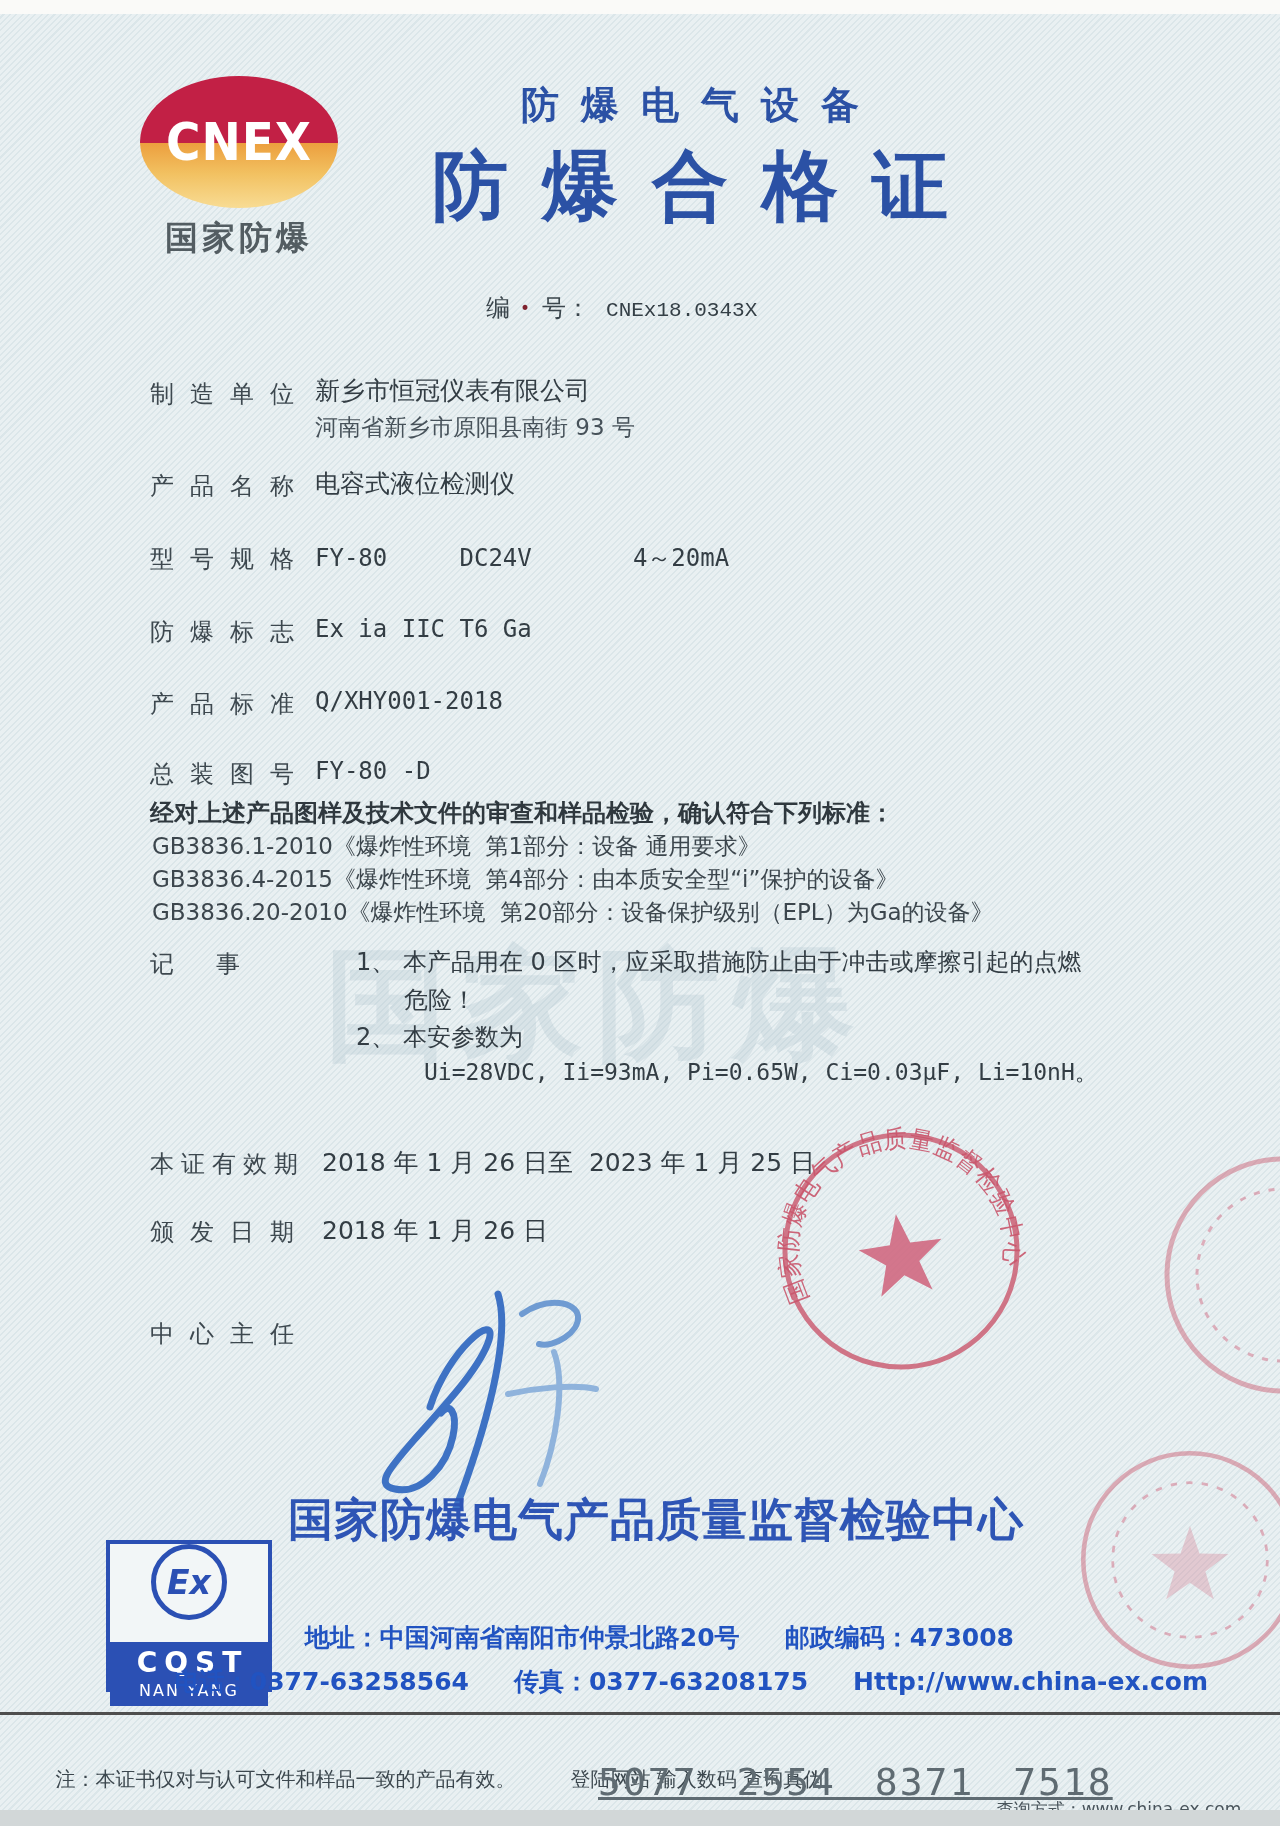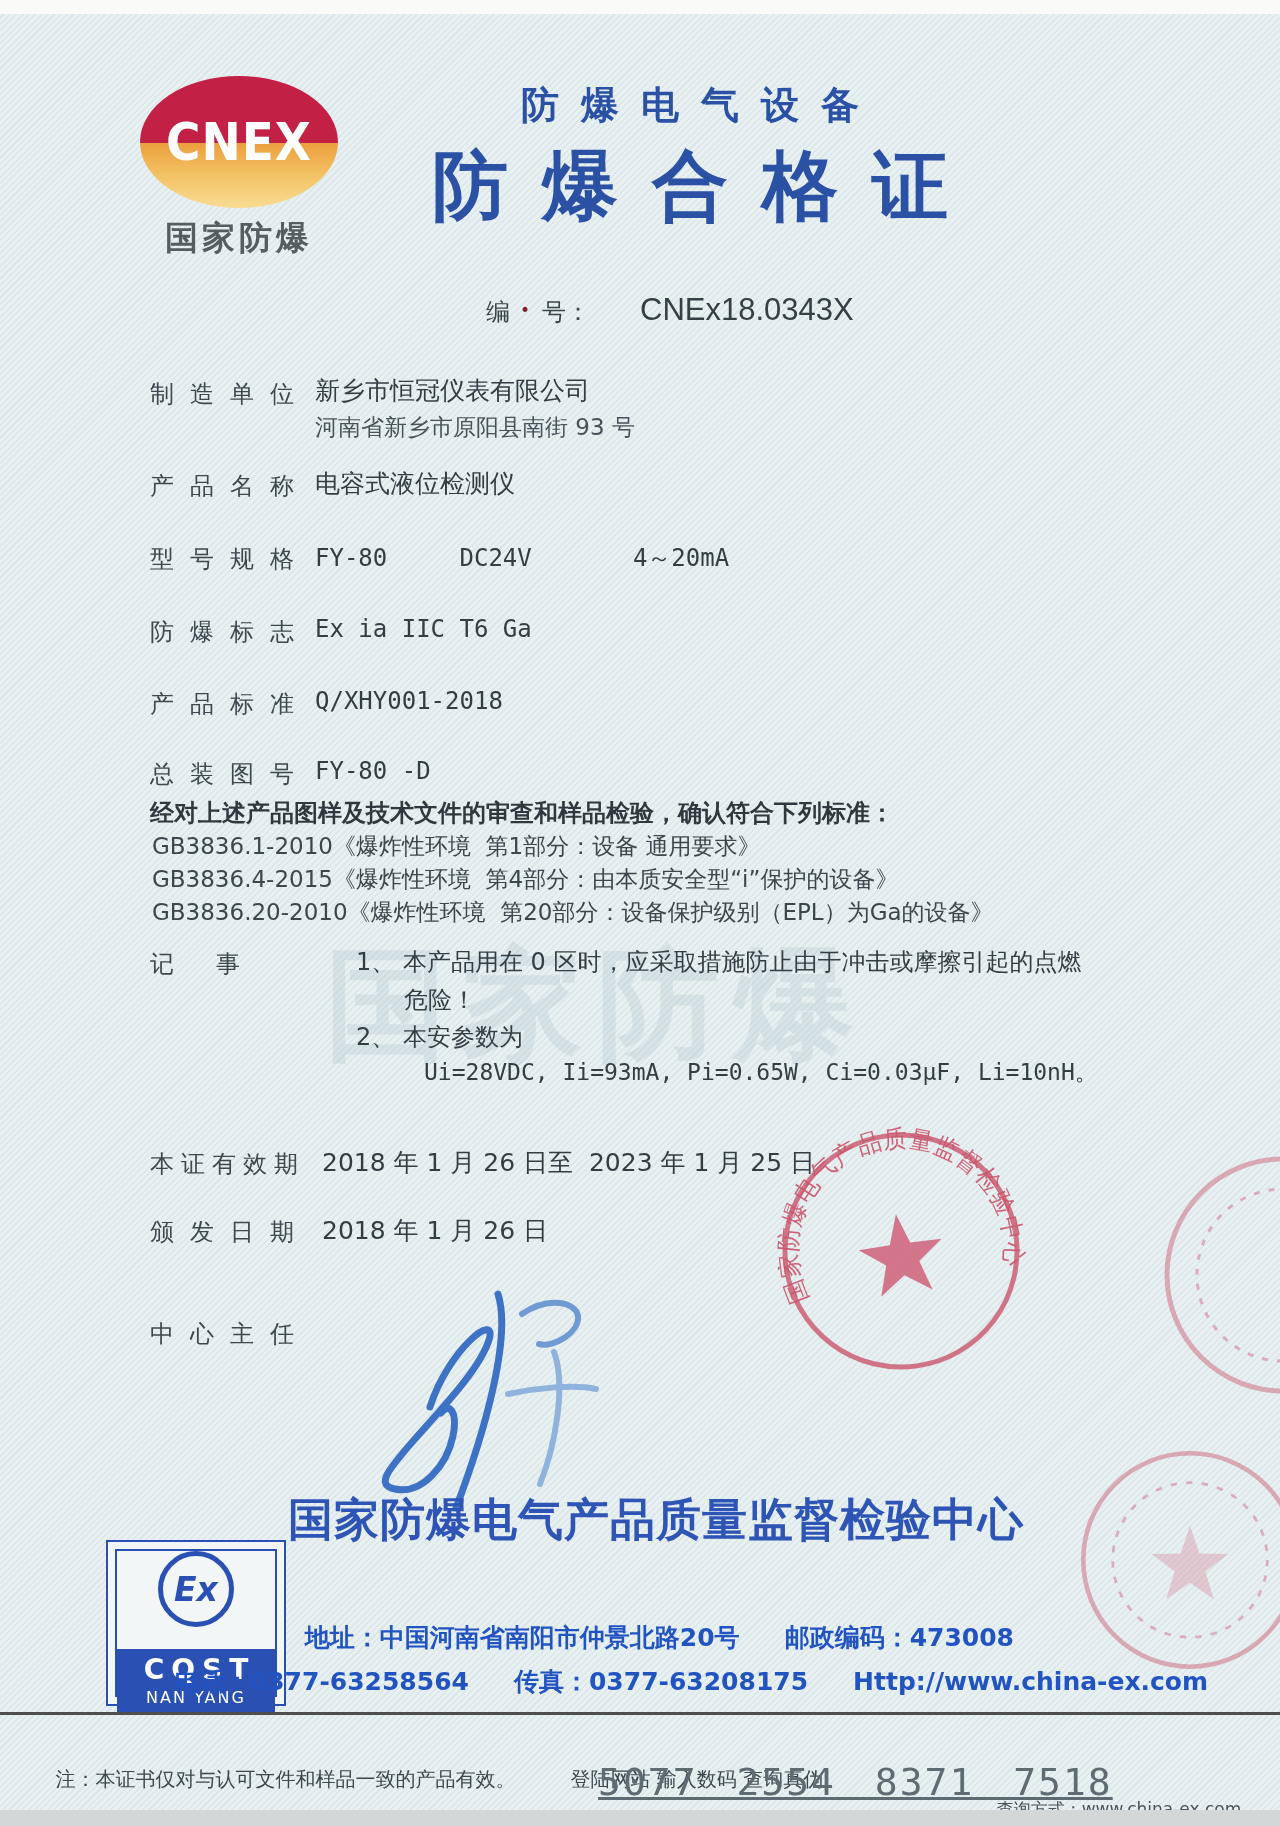--- a/index.html
+++ b/index.html
@@ -25,21 +25,21 @@
     color:#535d62;letter-spacing:4px;font-weight:600;}
 
   
   .super-title{top:80px;left:390px;width:600px;text-align:center;font-size:38px;font-weight:bold;
     color:#2b51a5;letter-spacing:22px;text-indent:22px;}
   .main-title{top:136px;left:340px;width:700px;text-align:center;font-size:76px;font-weight:bold;
     color:#2b51a5;letter-spacing:34px;text-indent:34px;}
   .cert-no-row{top:292px;left:486px;display:flex;align-items:baseline;font-size:24px;color:#3a454c;}
   .cert-no-dot{color:#7e222e;font-size:17px;margin:0 10px;align-self:center;}
   .cert-no-colon{margin-left:2px;}
-  .cert-no-value{margin-left:50px;font-family:Liberation Sans, sans-serif;font-size:31px;color:#343f46;}
+  .cert-no-value{margin-left:16px;font-family:Liberation Mono, monospace;font-size:21px;color:#343f46;}
 
   
   .lbl{left:150px;font-size:24px;color:#3d484f;letter-spacing:16px;font-weight:500;white-space:pre;}
   .lbl5{letter-spacing:7px;}
   .lbl-notes{letter-spacing:42px;}
   .val{left:315px;font-size:25px;color:#333d44;white-space:pre;}
   .mono{font-family:"DejaVu Sans Mono","Liberation Mono",monospace;font-size:24px;}
   .addr2{left:315px;font-size:23px;color:#47525a;white-space:pre;}
 
   .para{left:150px;font-size:24px;color:#2f383e;font-weight:600;white-space:pre;}
@@ -48,21 +48,21 @@
 
   
   .watermark{top:925px;left:325px;font-size:122px;font-weight:bold;letter-spacing:14px;
     color:rgba(148,176,188,0.20);white-space:pre;}
 
   
   .stamp{transform:rotate(-8deg);}
   .stamp-faint{opacity:0.45;}
 
   
-  .ex-box{left:106px;top:1540px;width:162px;height:148px;border:2px solid #2b50b4;padding:7px;background:#f2f6f7;}
+  .ex-box{left:106px;top:1540px;width:162px;height:148px;border:2px solid #2b50b4;padding:0;background:#f2f6f7;}
   .ex-box-inner{border:2px solid #2b50b4;height:100%;box-sizing:border-box;display:flex;flex-direction:column;}
   .ex-top{flex:1;display:flex;align-items:center;justify-content:center;}
   .ex-circle{width:66px;height:66px;border:5px solid #2b50b4;border-radius:50%;
     display:flex;align-items:center;justify-content:center;}
   .ex-glyph{color:#2b50b4;font-size:33px;font-weight:bold;font-style:italic;}
   .ex-bottom{background:#2b50b4;color:#fff;text-align:center;padding:4px 0 6px;margin-top:22px;}
   .ex-cqst{font-size:28px;letter-spacing:7px;text-indent:7px;font-weight:600;}
   .ex-ny{font-size:16px;letter-spacing:2px;margin-top:2px;}
 
   .org-name{top:1490px;left:288px;width:762px;font-size:45px;font-weight:bold;color:#2e55b5;

